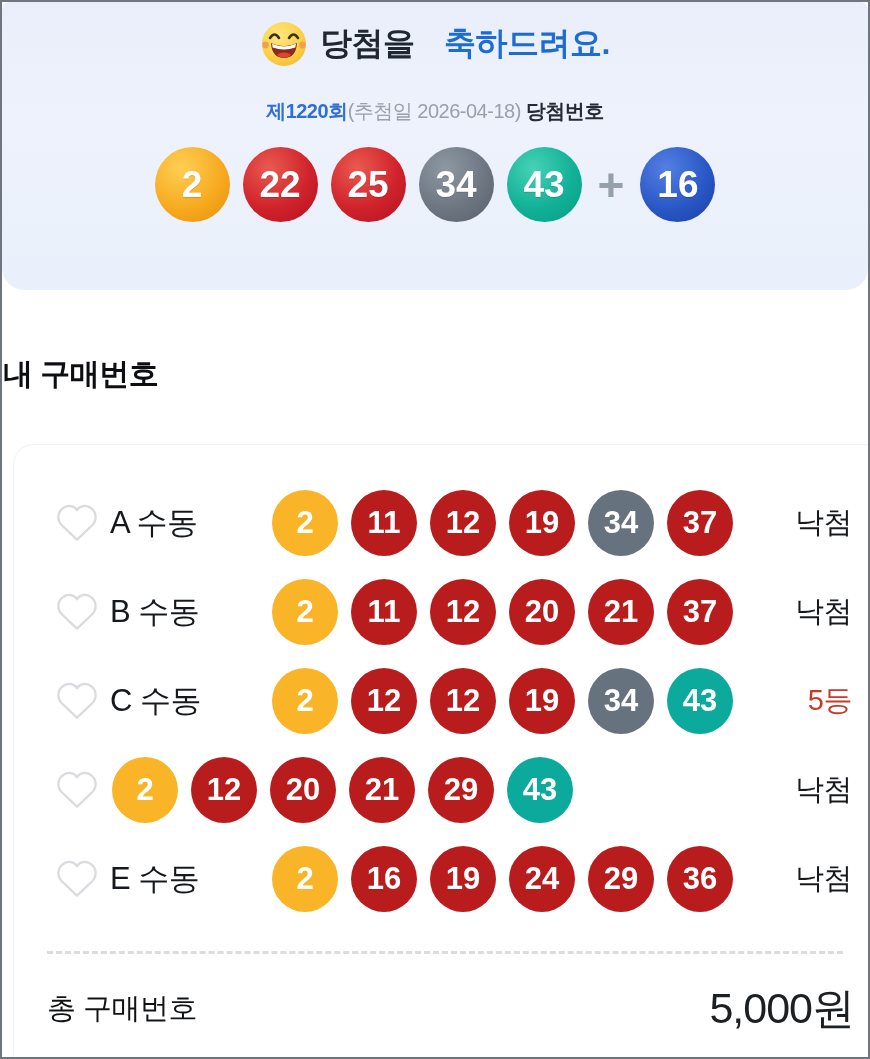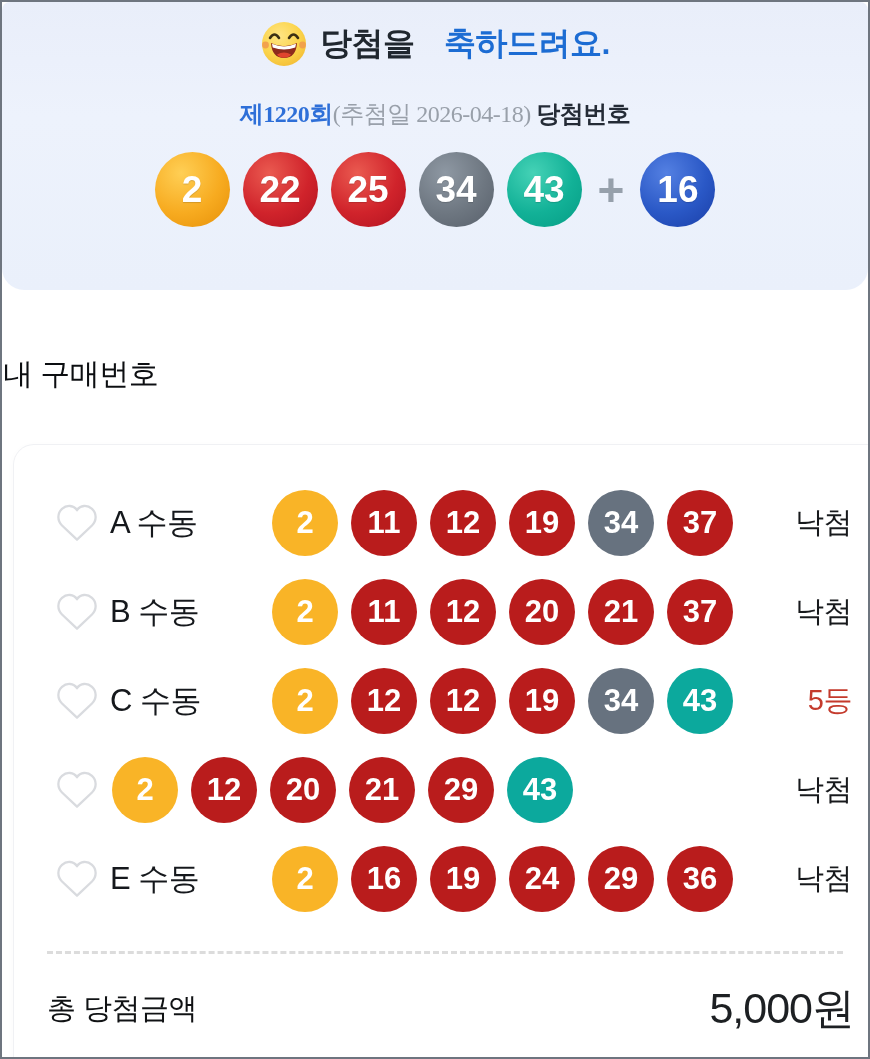--- a/index.html
+++ b/index.html
@@ -28,23 +28,22 @@
     display:flex; align-items:center; justify-content:center; gap:12px;
     height:56px;
   }
   .hero-title{ font-size:32px; font-weight:700; color:#20272f; letter-spacing:-0.5px; }
   .hero-title .hl{ color:#1c6cd3;margin-left:21px; }
   .emoji{ width:48px; height:48px; display:block; }
 
   .hero-line2{
     margin-top:26px;
     text-align:center;
-    font-size:24px; letter-spacing:-0.5px;
+    font-size:20px; letter-spacing:-0.5px;
     color:#242b36;
-    font-family:Liberation Serif, serif;
   }
   .hero-line2 .round{ color:#2e6fd8; font-weight:700; }
   .hero-line2 .date{ color:#99a0aa; font-weight:400; }
   .hero-line2 .suffix{ color:#242b36; font-weight:700; }
 
   .hero-balls{
     margin-top:22px;
     display:flex; align-items:center; justify-content:center; gap:13px;
   }
   .ball{
@@ -59,21 +58,21 @@
   .ball.teal  { background:radial-gradient(circle at 35% 28%, #45d2b6 0%, #12b197 55%, #059c84 100%); }
   .ball.blue  { background:radial-gradient(circle at 35% 28%, #5480e2 0%, #2a58c6 55%, #1a3ea6 100%); }
   .plus-sign{
     font-size:46px; font-weight:700; color:#96a0ab;
     margin:0 3px; line-height:1;
   }
 
   
   .section-title{
     margin:64px 0 0 1px;
-    font-size:30px; font-weight:400; color:#0c0e11; letter-spacing:-0.5px;
+    font-size:30px; font-weight:700; color:#0c0e11; letter-spacing:-0.5px;
   }
   .ticket-card{
     margin-top:50px; margin-left:12px;
     width:calc(100% - 12px);
     height:619px;
     background:#fff;
     border-radius:20px 0 0 0;
     box-shadow:0 0 0 1px #f0f1f4, 0 2px 8px rgba(0,0,0,.03);
     padding-top:33px;
   }
@@ -236,18 +235,18 @@
             <div class="mini none">19</div>
             <div class="mini none">24</div>
             <div class="mini none">29</div>
             <div class="mini none">36</div>
           </div>
     <div class="ticket-result">낙첨</div>
   </div>
 </div>
     <div class="dash-divider"></div>
     <div class="total-row">
-      <div class="total-label">총 당첨금액</div>
+      <div class="total-label">총 구매번호</div>
       <div class="total-amount">5,000원</div>
     </div>
   </div>
 
 </div>
 
 </body></html>

